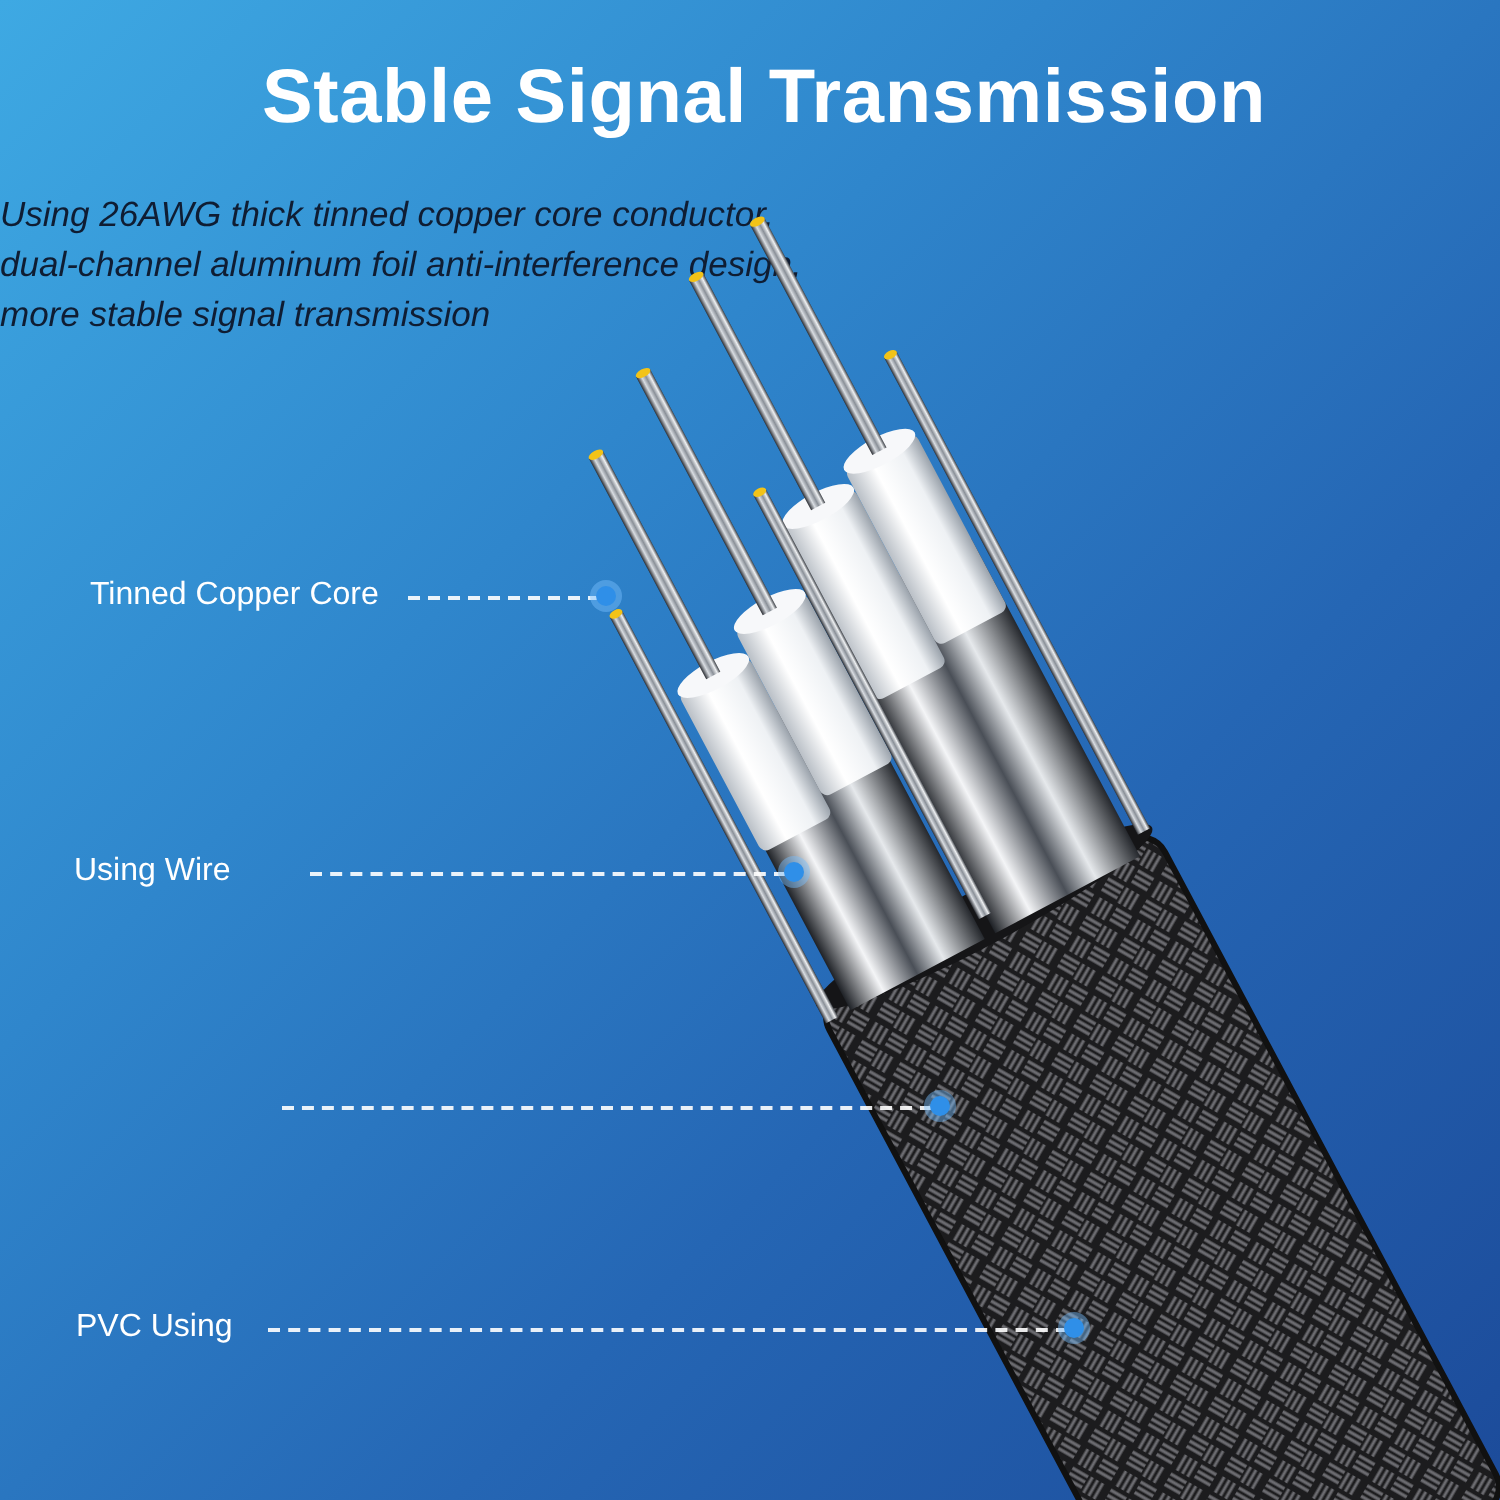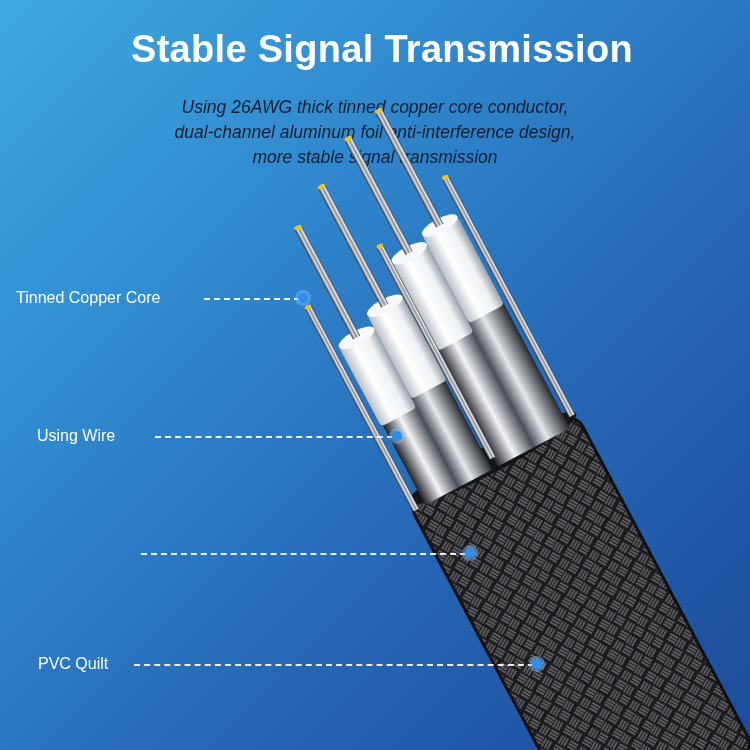--- a/index.html
+++ b/index.html
@@ -6,21 +6,21 @@
     body { width: 750px; height: 750px; overflow: hidden; font-family: "Liberation Sans", sans-serif; }
     .canvas {
       position: relative; width: 750px; height: 750px; overflow: hidden;
       background: linear-gradient(135deg, #3ea9e3 0%, #2f86cc 35%, #2566b4 65%, #1c4b9a 100%);
     }
     .title {
       position: absolute; left: 14px; right: 0; top: 28px; text-align: center;
       color: #ffffff; font-weight: bold; font-size: 38px; letter-spacing: 0.3px;
     }
     .subtitle {
-      position: absolute; left: 0; right: 0; top: 95px; text-align: center;
+      position: absolute; left: 0; right: 0; top: 95px; text-align: left;
       color: #0f1d33; font-style: italic; font-size: 17.5px; line-height: 25px;
     }
     .subtitle span { display: block; }
     .label {
       position: absolute; color: #ffffff; font-size: 16px; line-height: 17px; font-weight: normal;
     }
     .leader {
       position: absolute; height: 0; border-top: 2px dashed rgba(255,255,255,0.9);
     }
     .dot {
@@ -109,28 +109,28 @@
         <ellipse cx="472" cy="150" rx="4" ry="2"></ellipse>
         <ellipse cx="518" cy="120" rx="4" ry="2"></ellipse>
         <ellipse cx="558" cy="110" rx="4" ry="2"></ellipse>
         <ellipse cx="403.5" cy="250" rx="3.5" ry="2"></ellipse>
         <ellipse cx="495.5" cy="230" rx="3.5" ry="2"></ellipse>
         <ellipse cx="585.5" cy="200" rx="3.5" ry="2"></ellipse>
       </g>
     </g>
   </svg>
 
-  <div class="label" style="left:16px; top:289px;">Tinned Copper Core</div>
+  <div class="label" style="left:45px; top:289px;">Tinned Copper Core</div>
   <div class="leader" style="left:204px; top:298px; width:96px;"></div>
   <div class="dot" style="left:298px; top:293px;"></div>
 
   <div class="label" style="left:37px; top:427px;">Using Wire</div>
   <div class="leader" style="left:155px; top:436px; width:238px;"></div>
   <div class="dot" style="left:392px; top:431px;"></div>
 
   <div class="leader" style="left:141px; top:553px; width:325px;"></div>
   <div class="dot" style="left:465px; top:548px;"></div>
 
-  <div class="label" style="left:38px; top:655px;">PVC Quilt</div>
+  <div class="label" style="left:38px; top:655px;">PVC Using</div>
   <div class="leader" style="left:134px; top:664px; width:400px;"></div>
   <div class="dot" style="left:532px; top:659px;"></div>
 
 </div>
 
 </body></html>

